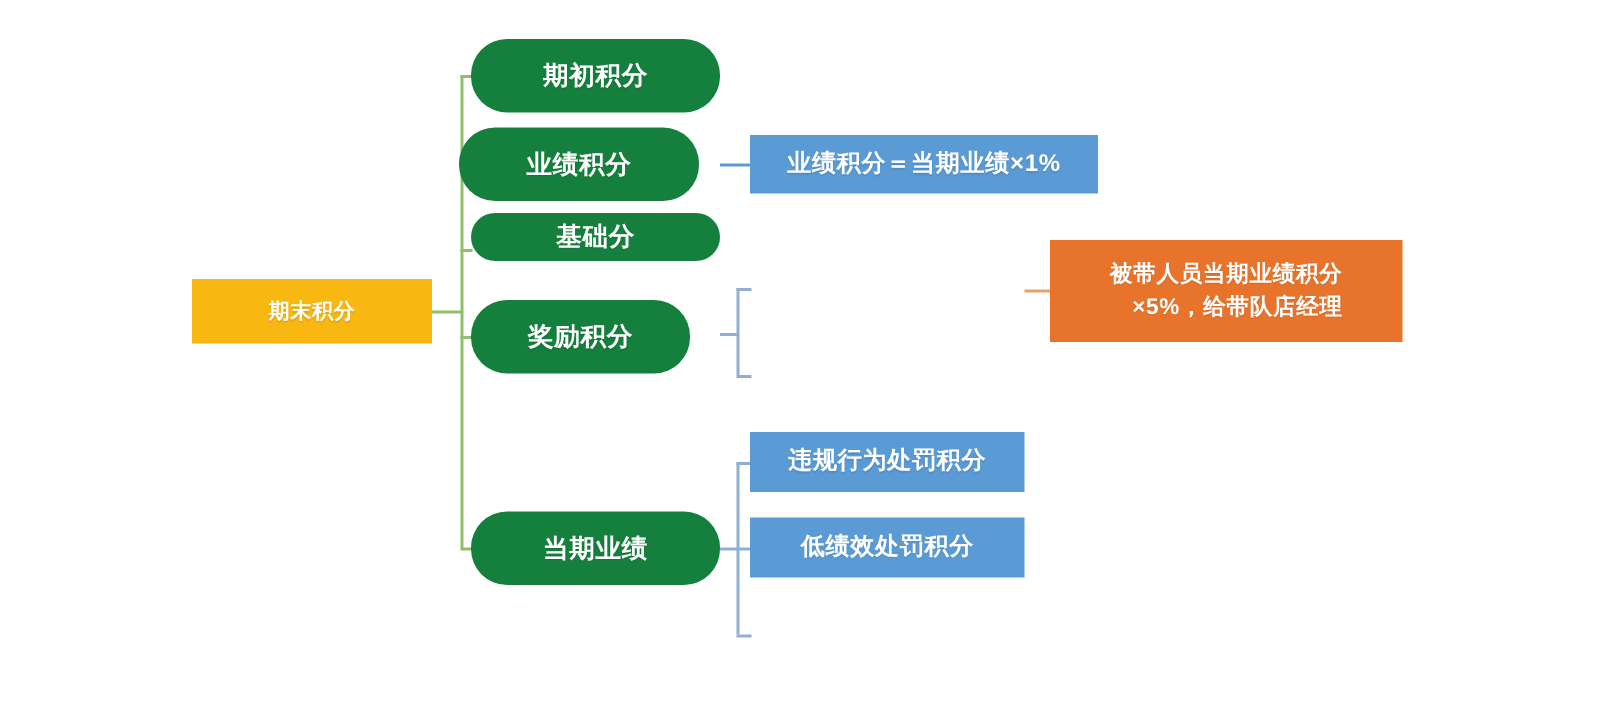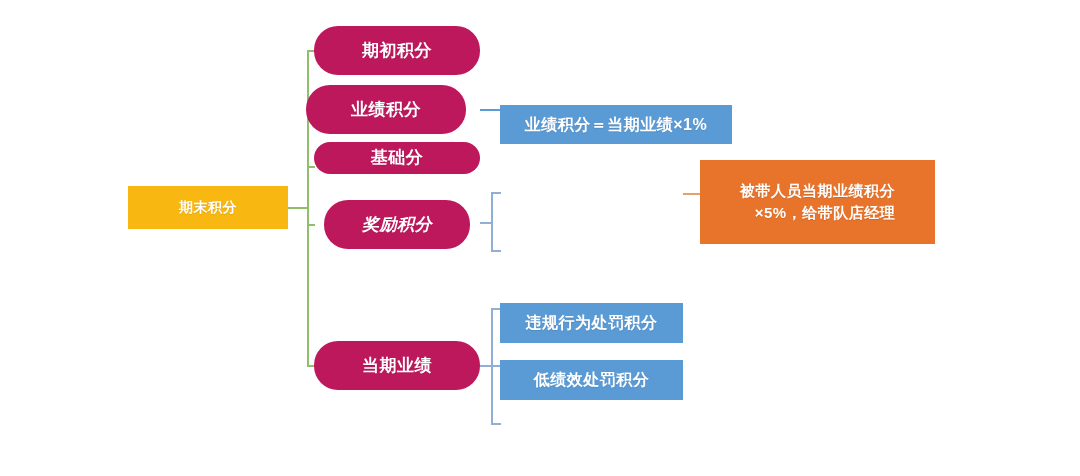--- a/index.html
+++ b/index.html
@@ -30,30 +30,29 @@
     letter-spacing: 0.5px;
     text-shadow: 0 1px 1px rgba(0,0,0,0.10);
     user-select: none;
   }
   .node-root {
     background: #F9B712;
     font-size: 14px;
     font-weight: 600;
   }
   .node-branch {
-    background: #be185d;
+    background: #15803d;
     font-size: 17px;
     font-weight: 600;
     border-radius: 24px;
   }
   .node-leaf {
     background: #5B9BD5;
     font-size: 16px;
     font-weight: 600;
-    margin-top: 15px;
   }
   .node-note {
     background: #E8742C;
     font-size: 15px;
     font-weight: 600;
     padding: 4px 10px;
     line-height: 1.45;
   }
   .conn {
     position: absolute;
@@ -90,38 +89,38 @@
   <div class="conn conn-h c-green" style="left:307px; top:166px; width:8px;"></div>
   <div class="conn conn-h c-green" style="left:307px; top:224px; width:8px;"></div>
   <div class="conn conn-h c-green" style="left:307px; top:365px; width:8px;"></div>
 
   <div class="node node-branch" style="left:314px; top:26px; width:166px; height:49px;">期初积分</div>
 
   <div class="node node-branch" style="left:306px; top:85px; width:160px; height:49px;">业绩积分</div>
 
   <div class="node node-branch" style="left:314px; top:142px; width:166px; height:32px;">基础分</div>
 
-  <div class="node node-branch" style="left:324px; top:200px; width:146px; height:49px;font-style:italic;">奖励积分</div>
+  <div class="node node-branch" style="left:314px; top:200px; width:146px; height:49px;">奖励积分</div>
 
   <div class="node node-branch" style="left:314px; top:341px; width:166px; height:49px;">当期业绩</div>
 
   <div class="conn conn-h c-blue-solid" style="left:480px; top:109px; width:20px;"></div>
 
   <div class="node node-leaf" style="left:500px; top:90px; width:232px; height:39px;">业绩积分＝当期业绩×1%</div>
 
   <div class="conn conn-h c-blue" style="left:480px; top:222px; width:12px;"></div>
   <div class="conn conn-v c-blue" style="left:491px; top:192px; height:58px;"></div>
   <div class="conn conn-h c-blue" style="left:491px; top:192px; width:10px;"></div>
   <div class="conn conn-h c-blue" style="left:491px; top:250px; width:10px;"></div>
 
 
 
   <div class="conn conn-h c-orange" style="left:683px; top:193px; width:18px;"></div>
 
-  <div class="node node-note" style="left:700px; top:160px; width:235px; height:84px;">
+  <div class="node node-note" style="left:700px; top:160px; width:235px; height:68px;">
     <span style="display:block;">
       <span style="display:block;">被带人员当期业绩积分</span>
       <span style="display:block;margin-left:15px;">×5%，给带队店经理</span>
     </span>
   </div>
 
   <div class="conn conn-h c-blue" style="left:480px; top:365px; width:12px;"></div>
   <div class="conn conn-v c-blue" style="left:491px; top:308px; height:115px;"></div>
   <div class="conn conn-h c-blue" style="left:491px; top:308px; width:10px;"></div>
   <div class="conn conn-h c-blue" style="left:491px; top:365px; width:10px;"></div>

